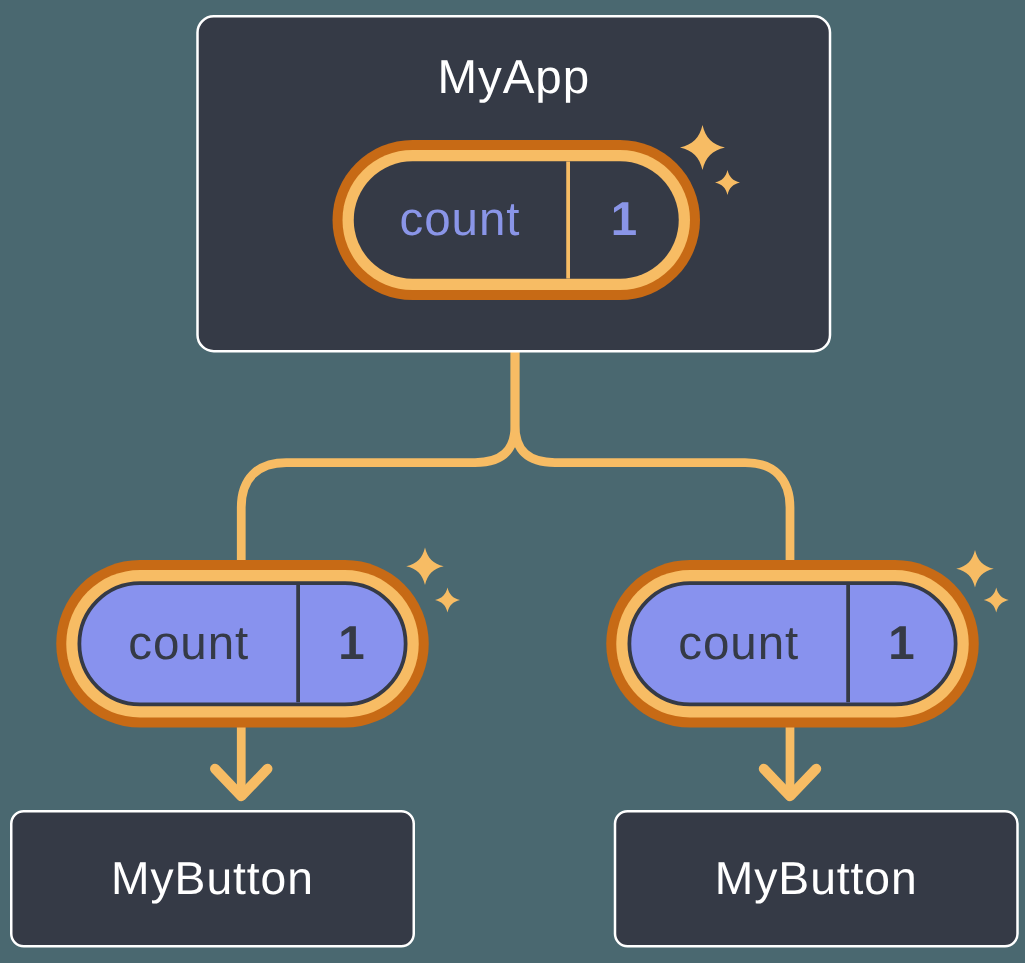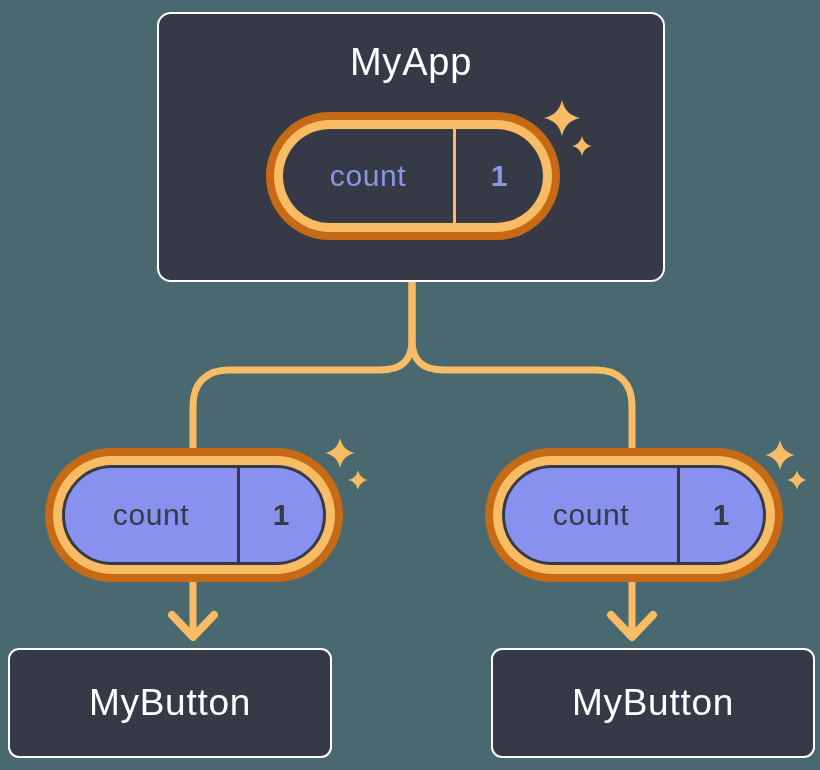--- a/index.html
+++ b/index.html
@@ -58,21 +58,21 @@
   .pill-state { left: 107px; top: 98px; width: 294px; height: 128px; } 
   .pill-state .pill-core { background: var(--state_pill_fill); color: var(--state_pill_text); }
   .pill-state .pill-divider { background: var(--ring_inner); }
 
   .pill-prop { width: 298px; height: 134px; }
   .pill-prop-left  { left: 45px;  top: 448px; }
   .pill-prop-right { left: 485px; top: 448px; }
   .pill-prop .pill-core { background: var(--prop_pill_fill); color: var(--prop_pill_text); border: 3px solid var(--prop_pill_text); }
   .pill-prop .pill-divider { background: var(--prop_pill_text); }
 
-  .pill-cell { display: flex; align-items: center; justify-content: center; font-size: 30px; letter-spacing: 0.02em; }
+  .pill-cell { display: flex; align-items: center; justify-content: center; font-size: 38px; letter-spacing: 0.02em; }
   .pill-cell-name  { width: 172px; }
   .pill-cell-value { flex: 1; font-weight: 700; }
   .pill-state .pill-cell-name { width: 170px; }
   .pill-divider { width: 3px; }
 </style>
 </head>
 <body>
 
 <div class="canvas">
 

